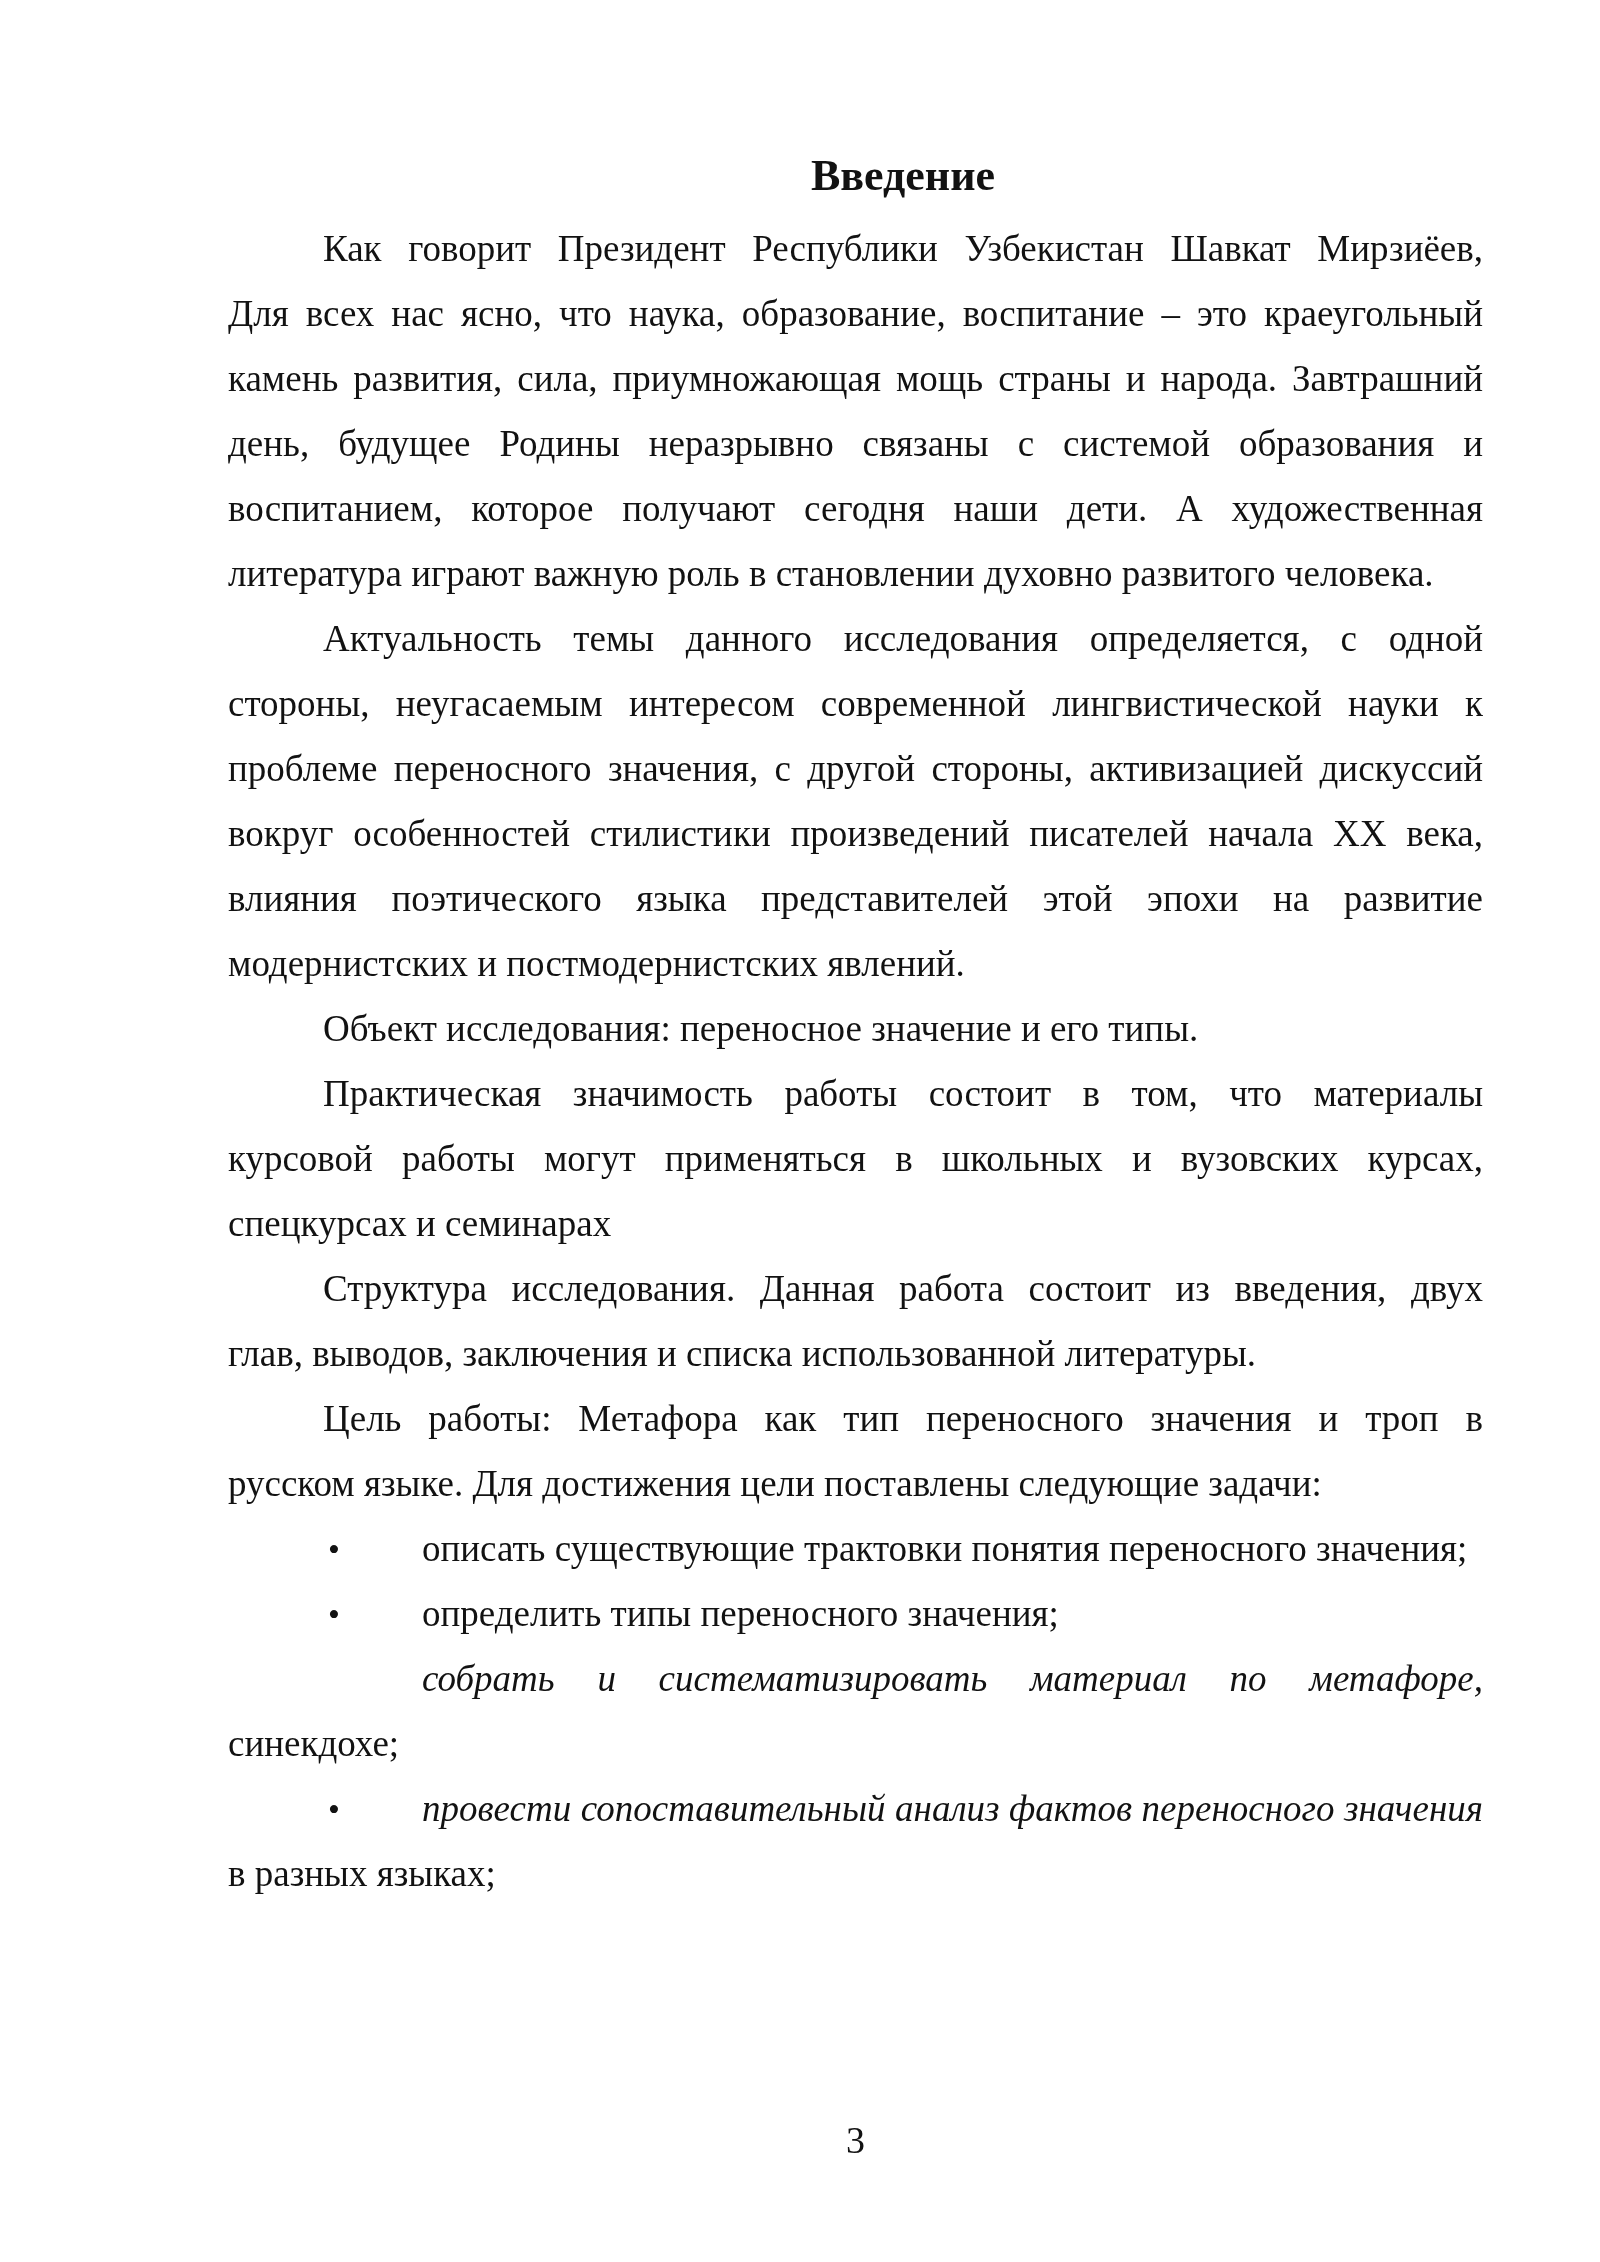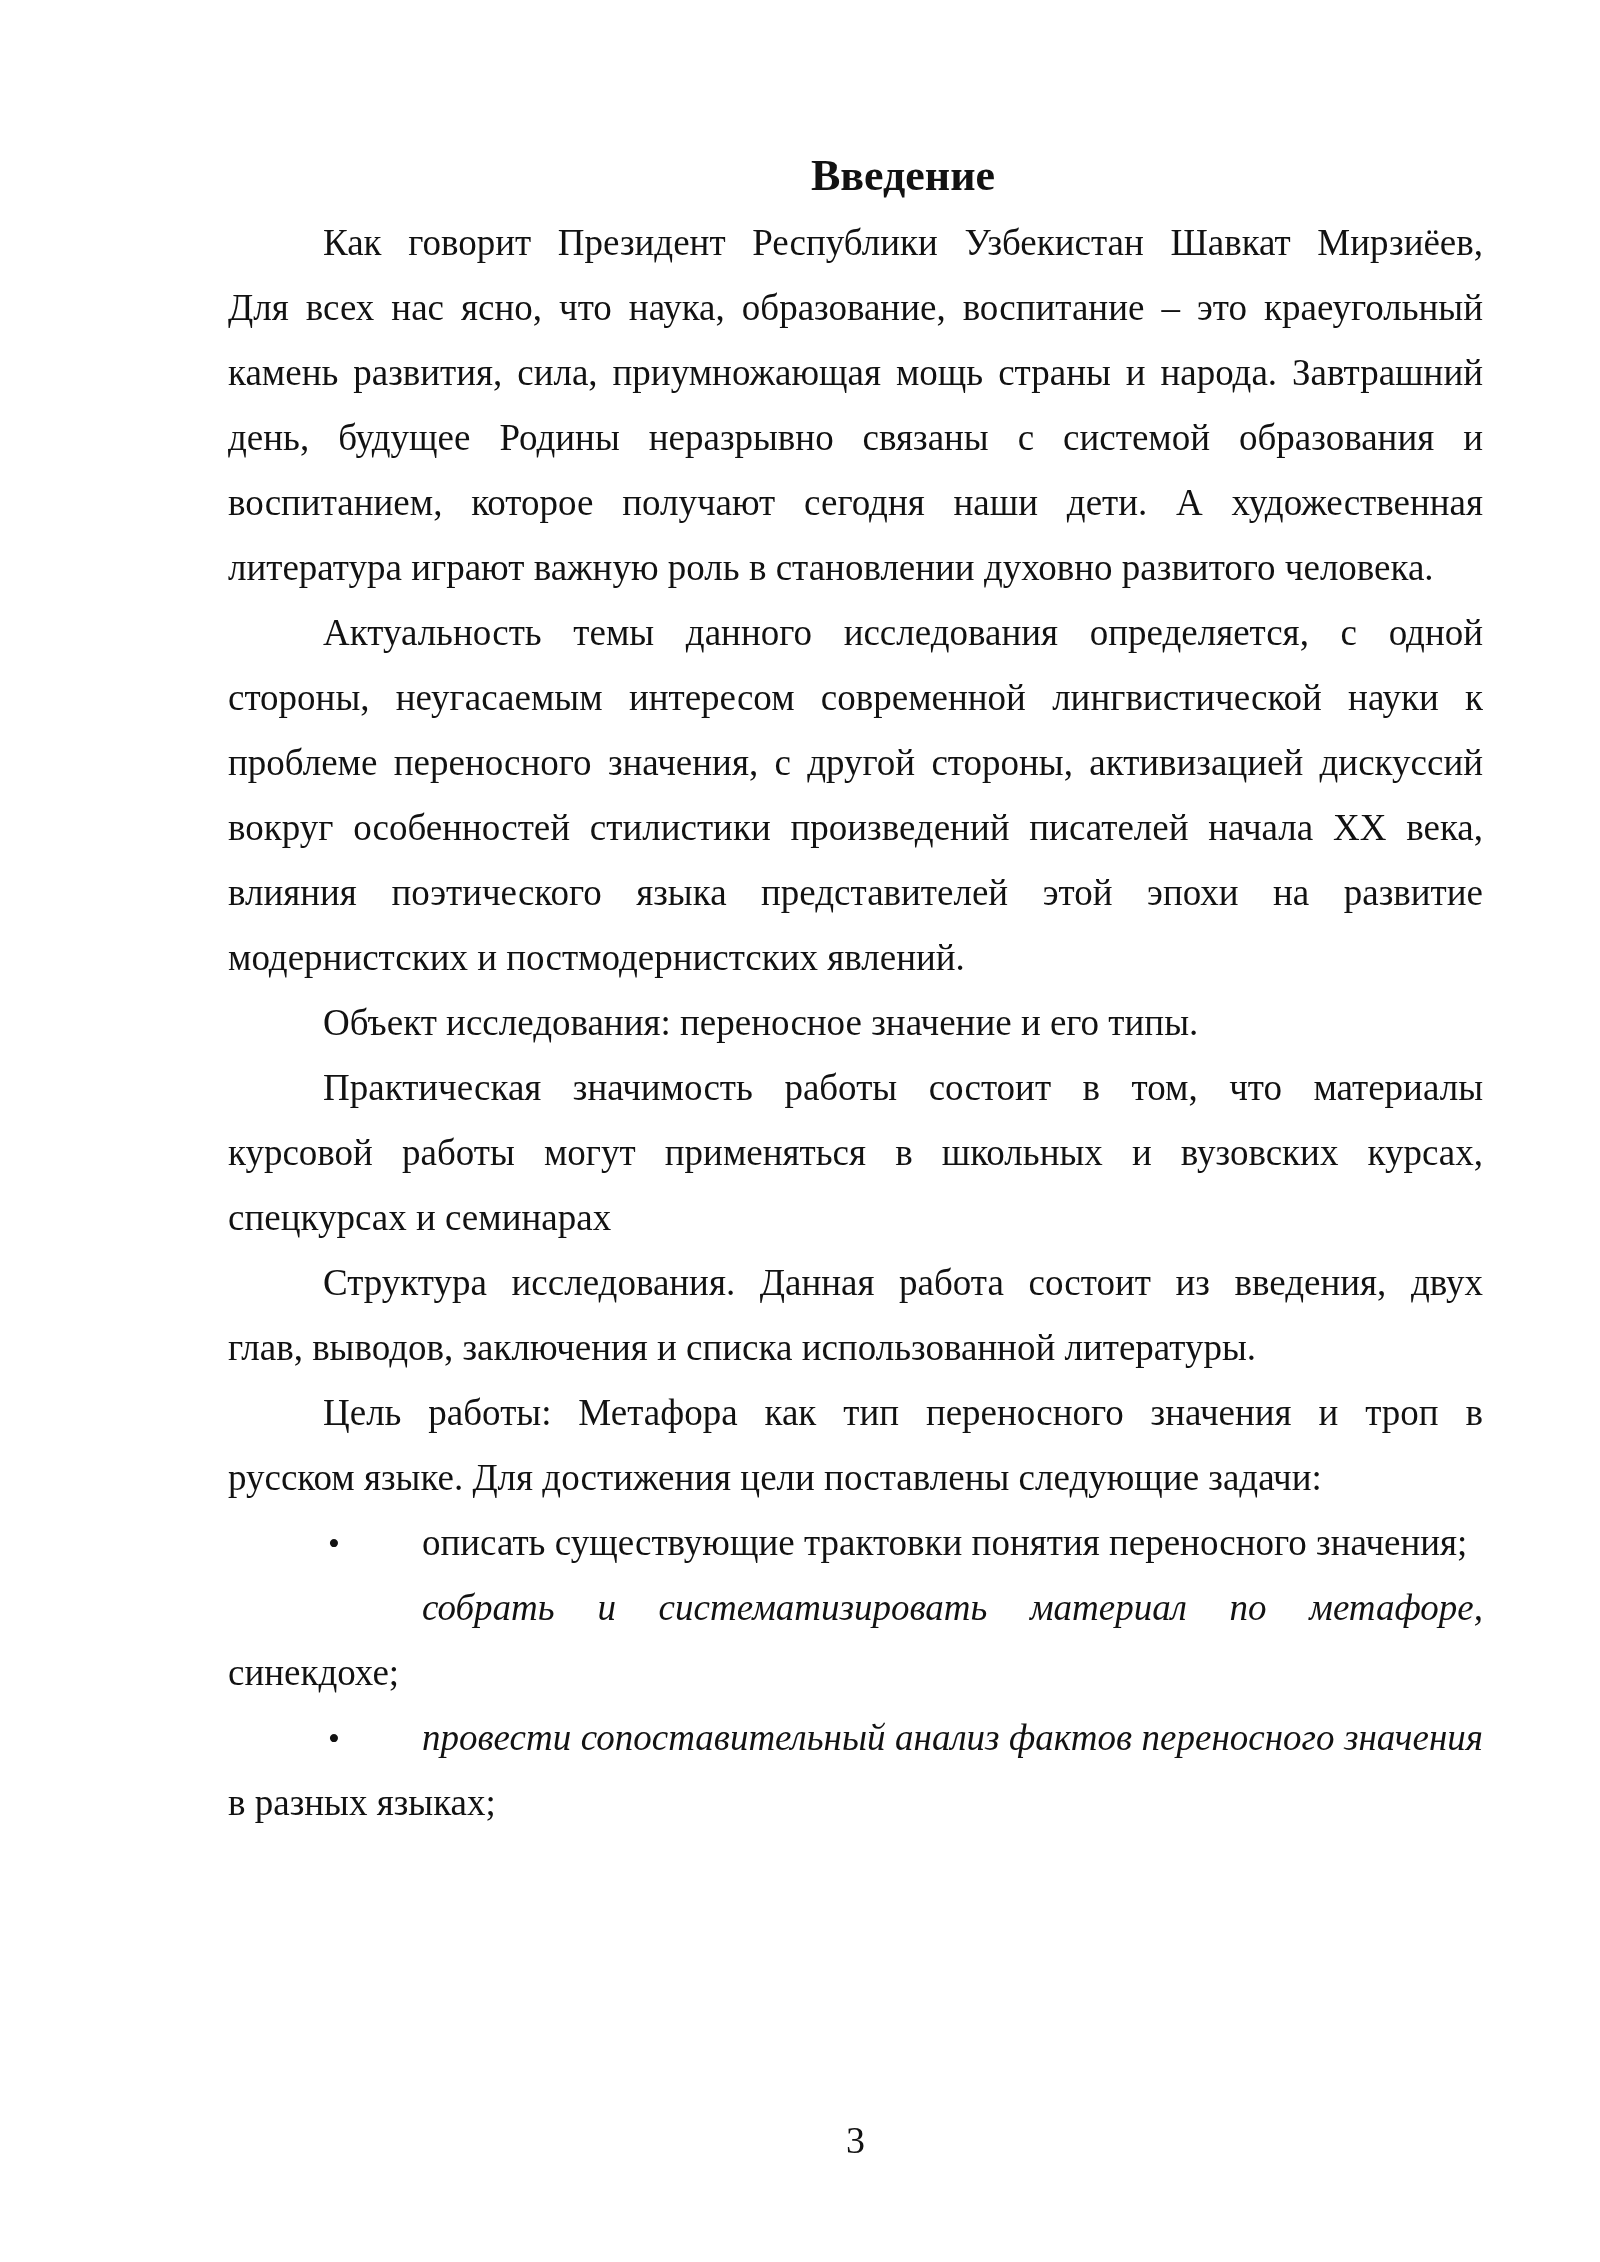--- a/index.html
+++ b/index.html
@@ -31,21 +31,21 @@
     line-height: 56px;
     font-size: 44px;
     font-weight: bold;
     text-align: center;
     text-indent: 95px; 
     white-space: nowrap;
   }
   .textblock {
     position: absolute;
     left: 228px;
-    top: 210px;
+    top: 216px;
     width: 1255px;
   }
   .line {
     height: 65px;
     line-height: 65px;
     font-size: 37px;
     overflow: hidden;
     white-space: normal;
   }
   .indent { text-indent: 95px; }
@@ -124,20 +124,21 @@
     <div class="line indent justify"><span class="b">Структура исследования</span><span>. Данная работа состоит из введения, двух</span></div>
 
     <div class="line"><span>глав, выводов, заключения и списка использованной литературы.</span></div>
 
     <div class="line indent justify"><span class="b">Цель работы</span><span>: Метафора как тип переносного значения и троп в</span></div>
 
     <div class="line"><span>русском языке. Для достижения цели поставлены следующие задачи:</span></div>
 
     <div class="line"><span class="bmark">•</span><span>описать существующие трактовки понятия переносного значения;</span></div>
 
+    <div class="line"><span class="bmark">•</span><span>определить типы переносного значения;</span></div>
 
     <div class="line"><span class="bmark">•</span><span class="btext-j">собрать и систематизировать материал по метафоре, метонимии,</span></div>
 
     <div class="line"><span>синекдохе;</span></div>
 
     <div class="line"><span class="bmark">•</span><span class="btext-j">провести сопоставительный анализ фактов переносного значения</span></div>
 
     <div class="line"><span>в разных языках;</span></div>
 
   </div>

